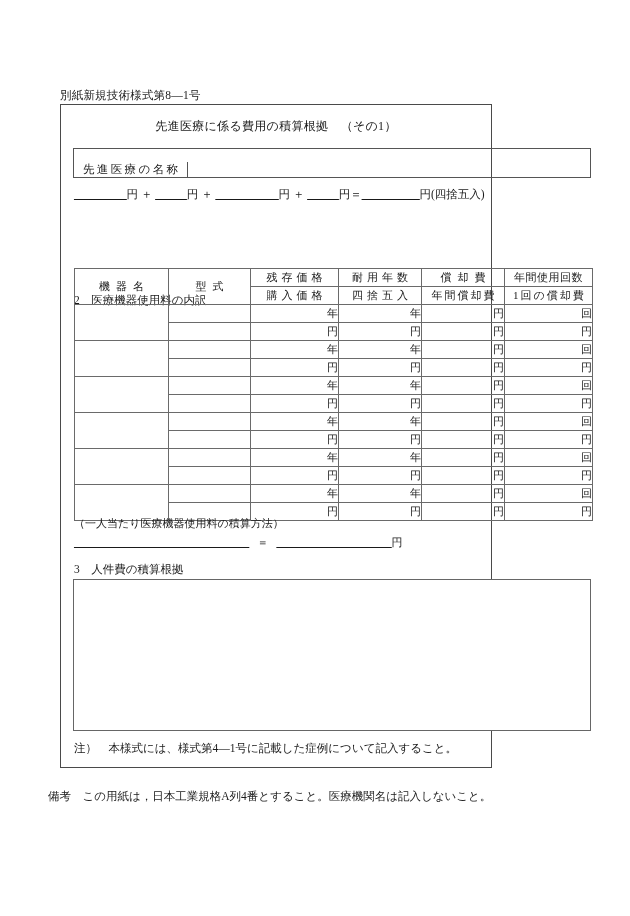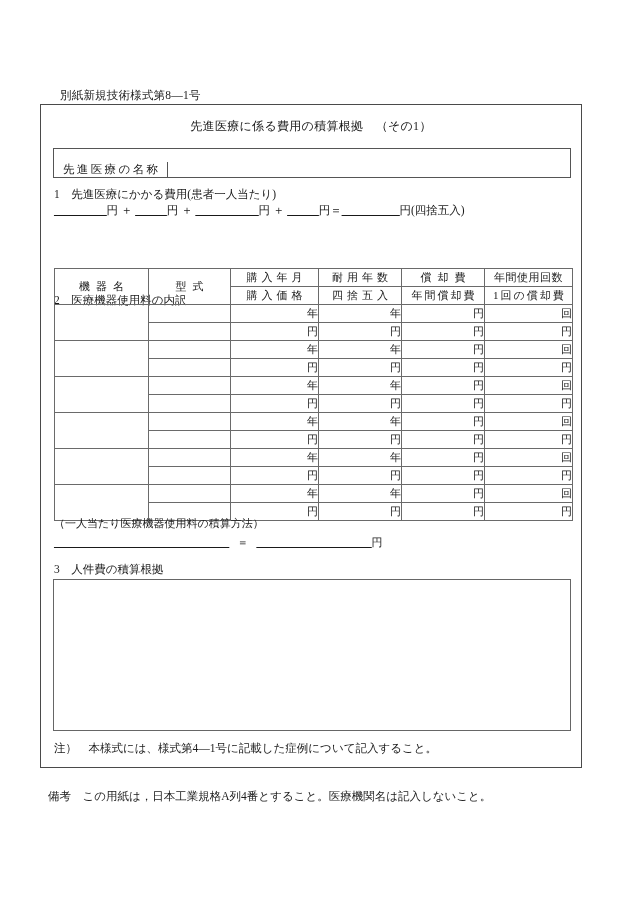--- a/index.html
+++ b/index.html
@@ -30,23 +30,23 @@
     top: 78px;
     font-size: 11.5px;
     letter-spacing: 0.2px;
     white-space: nowrap;
     margin-top: 10px;
   }
 
   
   .frame {
     position: absolute;
-    left: 40px;
+    left: 60px;
     top: 104px;
-    width: 542px;
+    width: 432px;
     height: 664px;
     border: 1px solid #4a4a4a;
     box-sizing: border-box;
   }
 
   .doc-title {
     position: absolute;
     left: 0;
     right: 0;
     top: 13px;
@@ -225,21 +225,20 @@
   <div class="frame">
 
     <div class="doc-title">先進医療に係る費用の積算根拠　（その1）</div>
 
     <div class="name-row">
       <div class="name-label">先進医療の名称</div>
       <div class="name-value"></div>
     </div>
 
     <div class="sec1">
-      <div class="sec1-heading">1　先進医療にかかる費用(患者一人当たり)</div>
       <div class="sec1-formula">
         <span class="blank">__________</span><span>円</span>
         <span>＋</span>
         <span class="blank">______</span><span>円</span>
         <span>＋</span>
         <span class="blank">____________</span><span>円</span>
         <span>＋</span>
         <span class="blank">______</span><span>円</span><span>＝</span><span class="blank">___________</span><span>円</span><span>(四捨五入)</span>
       </div>
     </div>
@@ -252,21 +251,21 @@
           <col class="c-model">
           <col class="c-date">
           <col class="c-life">
           <col class="c-dep">
           <col class="c-times">
       </colgroup>
       <thead>
         <tr>
           <th class="hcell spread-wide" rowspan="2">機器名</th>
           <th class="hcell spread-wide" rowspan="2">型式</th>
-          <th class="hcell spread-mid">購入年月</th>
+          <th class="hcell spread-mid">残存価格</th>
           <th class="hcell spread-mid">耐用年数</th>
           <th class="hcell spread-wide">償却費</th>
           <th class="hcell tight">年間使用回数</th>
         </tr>
         <tr>
           <th class="hcell spread-mid">購入価格</th>
           <th class="hcell spread-mid">四捨五入</th>
           <th class="hcell spread-sm">年間償却費</th>
           <th class="hcell spread-sm">1回の償却費</th>
         </tr>

